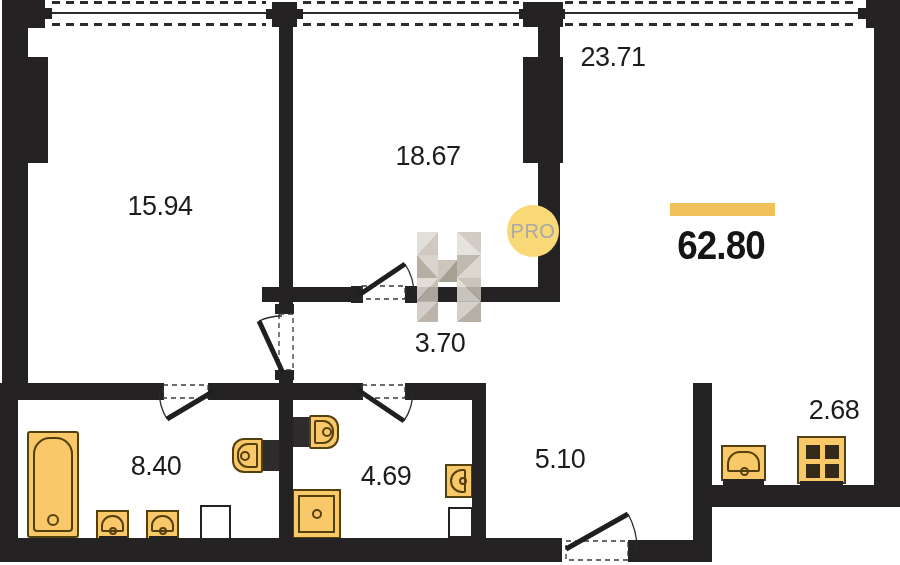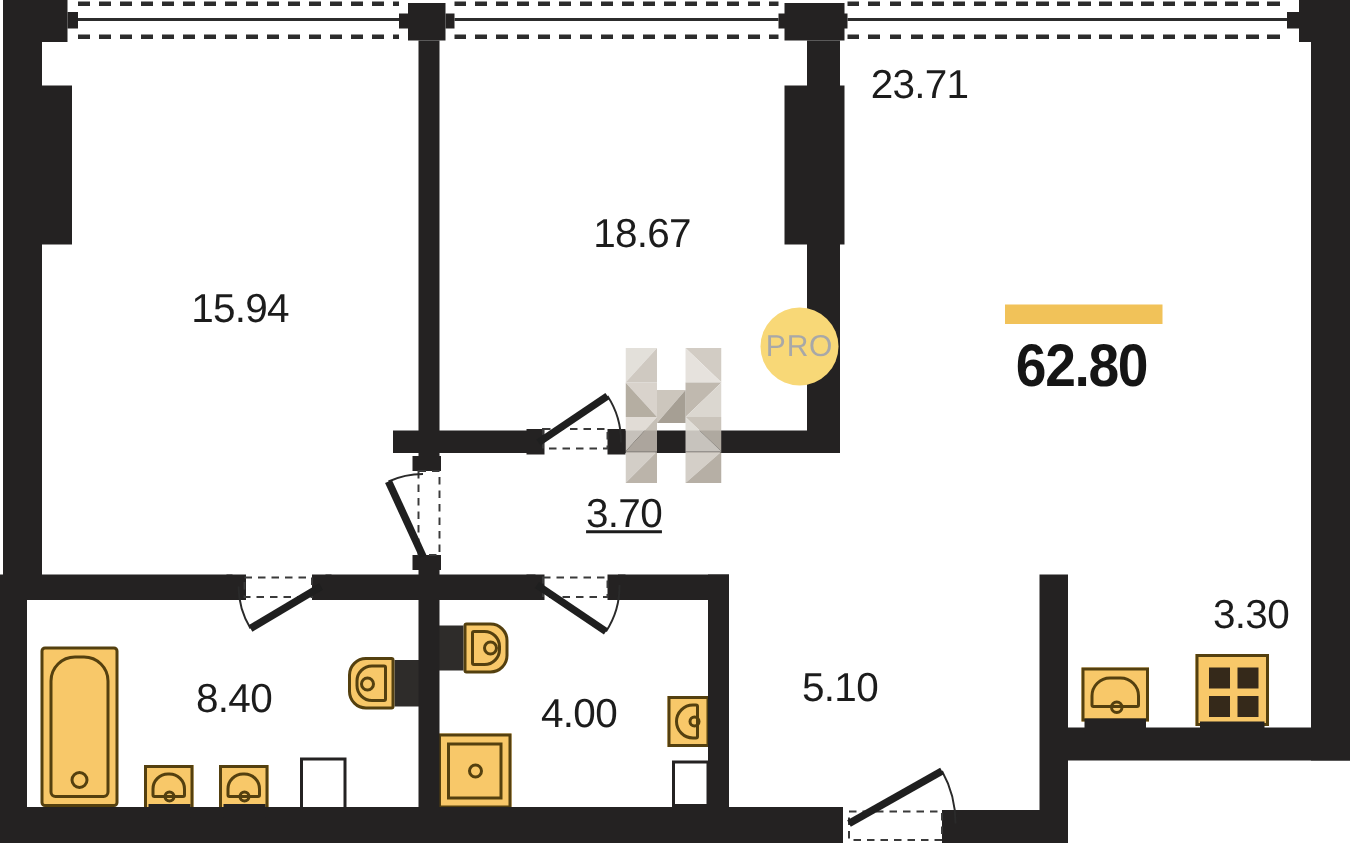--- a/index.html
+++ b/index.html
@@ -195,22 +195,22 @@
       <polygon points="40,28 40,50 21,50" fill="#9a9286"></polygon>
   </svg>
 
   <div class="pro-badge">
     <span>PRO</span>
   </div>
 
   <div class="room-label" style="left:160px;top:206px;">15.94</div>
   <div class="room-label" style="left:428px;top:156px;">18.67</div>
   <div class="room-label" style="left:613px;top:57px;">23.71</div>
-  <div class="room-label" style="left:416px;top:343px;text-decoration:underline;">3.70</div>
+  <div class="room-label" style="left:440px;top:343px;">3.70</div>
   <div class="room-label" style="left:156px;top:466px;">8.40</div>
-  <div class="room-label" style="left:386px;top:476px;">4.00</div>
+  <div class="room-label" style="left:386px;top:476px;">4.69</div>
   <div class="room-label" style="left:560px;top:459px;">5.10</div>
-  <div class="room-label" style="left:834px;top:410px;">3.30</div>
+  <div class="room-label" style="left:834px;top:410px;">2.68</div>
 
   <div class="accent-bar"></div>
   <div class="total-label" style="left:721px;top:245px;">62.80</div>
 
 </div>
 
 </body></html>

